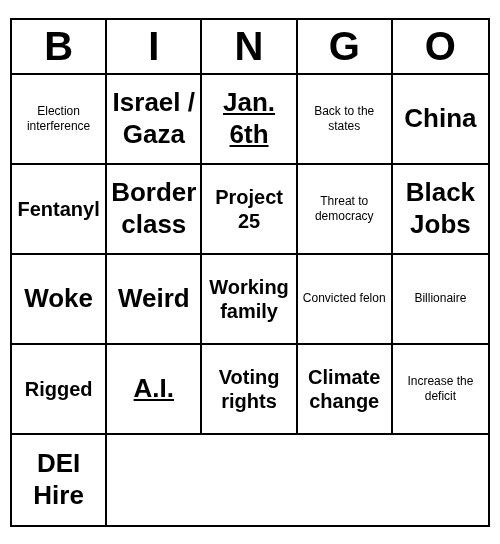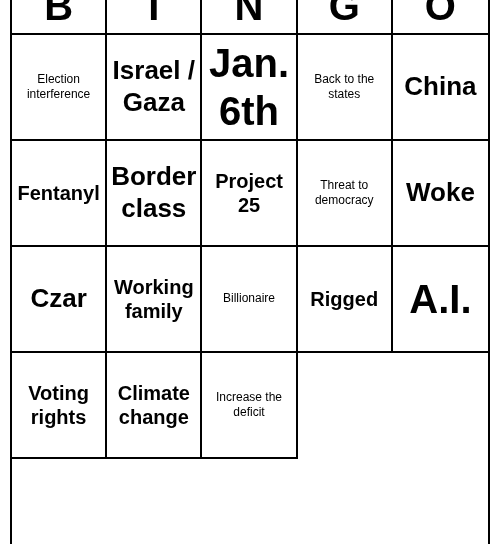--- a/index.html
+++ b/index.html
@@ -70,22 +70,23 @@
       font-size: 13px;
       line-height: 1.2;
     }
 
     .bingo-cell span.large {
       font-size: 26px;
       font-weight: bold;
     }
 
     .bingo-cell span.xlarge {
-      font-size: 40px;
+      font-size: 26px;
       font-weight: bold;
+      text-decoration: underline;
     }
 
     .bingo-cell span.medium {
       font-size: 20px;
       font-weight: bold;
     }
 
     .bingo-cell span.small {
       font-size: 12px;
     }
@@ -123,40 +124,49 @@
       <div class="bingo-cell">
         <span class="large">Border class</span>
       </div>
       <div class="bingo-cell">
         <span class="medium">Project 25</span>
       </div>
       <div class="bingo-cell">
         <span class="small">Threat to democracy</span>
       </div>
       <div class="bingo-cell">
+        <span class="large">Black Jobs</span>
+      </div>
+      <div class="bingo-cell">
         <span class="large">Woke</span>
       </div>
       <div class="bingo-cell">
-        <span class="large">Czar</span>
+        <span class="large">Weird</span>
       </div>
       <div class="bingo-cell">
         <span class="medium">Working family</span>
+      </div>
+      <div class="bingo-cell">
+        <span class="small">Convicted felon</span>
       </div>
       <div class="bingo-cell">
         <span class="small">Billionaire</span>
       </div>
       <div class="bingo-cell">
         <span class="medium">Rigged</span>
       </div>
       <div class="bingo-cell">
         <span class="xlarge">A.I.</span>
       </div>
       <div class="bingo-cell">
         <span class="medium">Voting rights</span>
       </div>
       <div class="bingo-cell">
         <span class="medium">Climate change</span>
       </div>
       <div class="bingo-cell">
         <span class="small">Increase the deficit</span>
       </div>
+      <div class="bingo-cell">
+        <span class="large">DEI Hire</span>
+      </div>
     </div>
 </div>
 
 </body></html>

